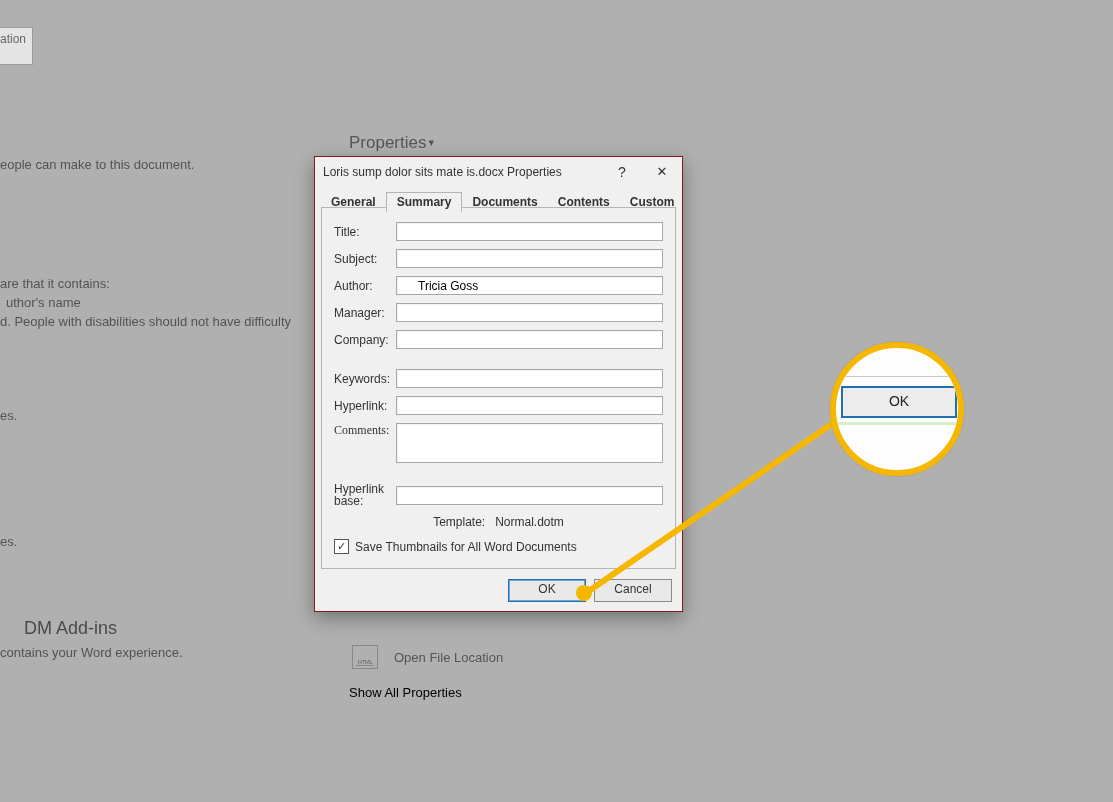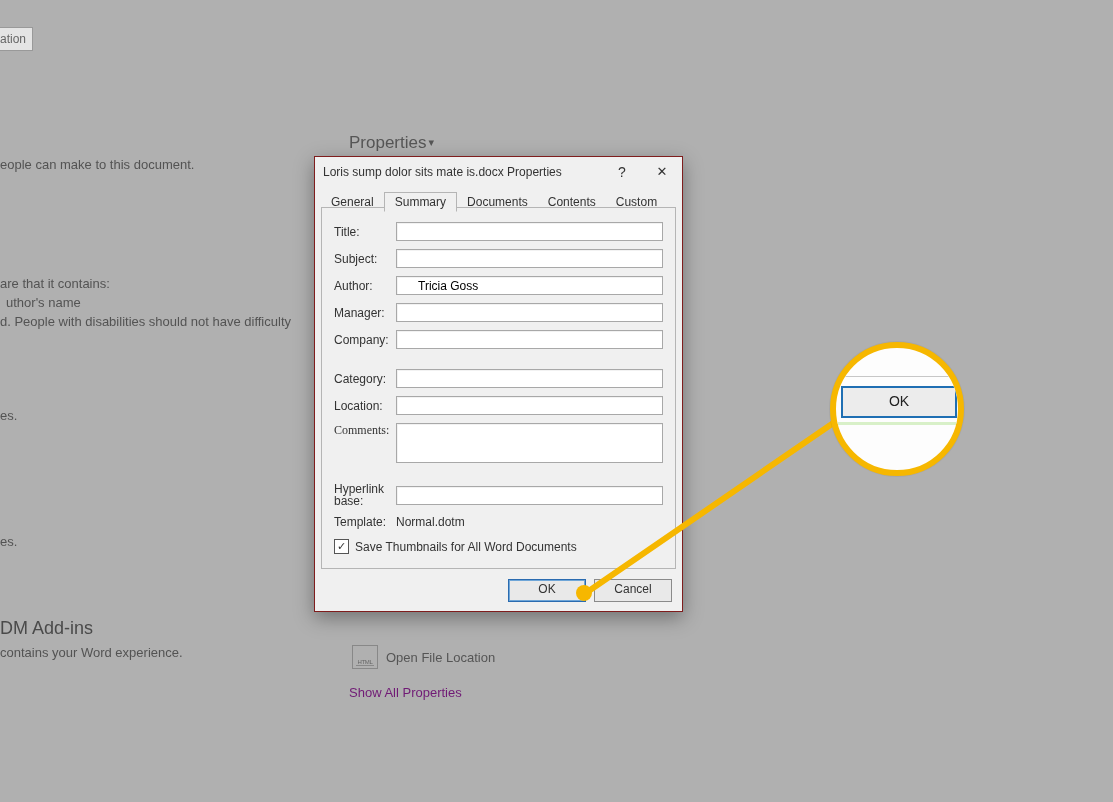--- a/index.html
+++ b/index.html
@@ -19,21 +19,21 @@
     left: 0; top: 0;
     width: 1113px;
     height: 802px;
     background: #b0b0b0;
   }
 
   .bg-button-top {
     position: absolute;
     left: 0; top: 27px;
     height: 22px;
-    padding: 0 6px 0 0;
+    padding: 0 6px 14px 0;
     border: 1px solid #999;
     background: #e4e4e4;
     font-size: 12px;
     line-height: 22px;
     color: #666;
     border-left: none;
     border-radius: 0;
   }
 
   .bg-frag {
@@ -53,21 +53,21 @@
   .related-docs {
     position: absolute;
     font-size: 16px;
     color: #535353;
   }
 
   .open-file-loc {
     position: absolute;
     display: flex;
     align-items: center;
-    gap: 8px;
+    gap: 16px;
     color: #555;
     font-size: 13px;
   }
   .file-icon {
     width: 24px; height: 22px;
     border: 1px solid #888;
     position: relative;
   }
   .file-icon:before {
     content: "";
@@ -76,28 +76,29 @@
     height: 1px; background:#888;
   }
   .file-icon-label {
     position:absolute; bottom:3px; left:0; right:0;
     text-align:center; font-size:6px; color:#666;
     letter-spacing:-0.3px;
   }
 
   .show-all {
     position: absolute;
-    color: #701a75;
+    color: #000000;
     font-size: 13px;
   }
 
   .addins {
     position: absolute;
     font-size: 18px;
     color: #4a4a4a;
+    padding-left: 24px;
   }
   .addins-sub {
     position:absolute;
     font-size: 13px;
     color: #535353;
   }
 
   
   .dialog {
     position: absolute;
@@ -138,20 +139,21 @@
     align-items:flex-end;
     border-bottom: none;
     height: 22px;
     background:#f0f0f0;
   }
   .tab {
     padding: 2px 10px;
     font-size: 12px;
     color:#333;
     position:relative;
+    font-weight:bold;
   }
   .tab.active {
     background:#f0f0f0;
     border: 1px solid #b5b5b5;
     border-bottom: 1px solid #f0f0f0;
     margin-bottom: -1px;
     z-index: 2;
   }
   .tabpane-border {
     position:absolute;
@@ -166,20 +168,21 @@
     top:50px; bottom: 42px;
     border:1px solid #b5b5b5;
     padding: 14px 12px 8px 12px;
     background:#f0f0f0;
   }
 
   .frow {
     display:flex;
     align-items:center;
     margin-bottom: 8px;
+    justify-content: center;
   }
   .frow label {
     width: 62px;
     font-size: 12px;
     color:#333;
   }
   .frow input[type="text"], .frow .txt, .frow textarea {
     flex:1;
     height: 17px;
     border: 1px solid #a8a8a8;
@@ -351,25 +354,25 @@
       <input type="text" value="" style="">
     </div>
     <div class="frow">
       <label>Company:</label>
       <input type="text" value="" style="">
     </div>
 
     <div class="gap"></div>
 
     <div class="frow">
-      <label>Category:</label>
-      <input type="text" value="" style="">
-    </div>
-    <div class="frow">
-      <label>Location:</label>
+      <label>Keywords:</label>
+      <input type="text" value="" style="">
+    </div>
+    <div class="frow">
+      <label>Hyperlink:</label>
       <input type="text" value="" style="">
     </div>
     <div class="frow" style="align-items:flex-start;font-family:Liberation Serif, serif;">
       <label>Comments:</label>
       <textarea style=""></textarea>
     </div>
 
     <div class="gap"></div>
 
     <div class="frow">

